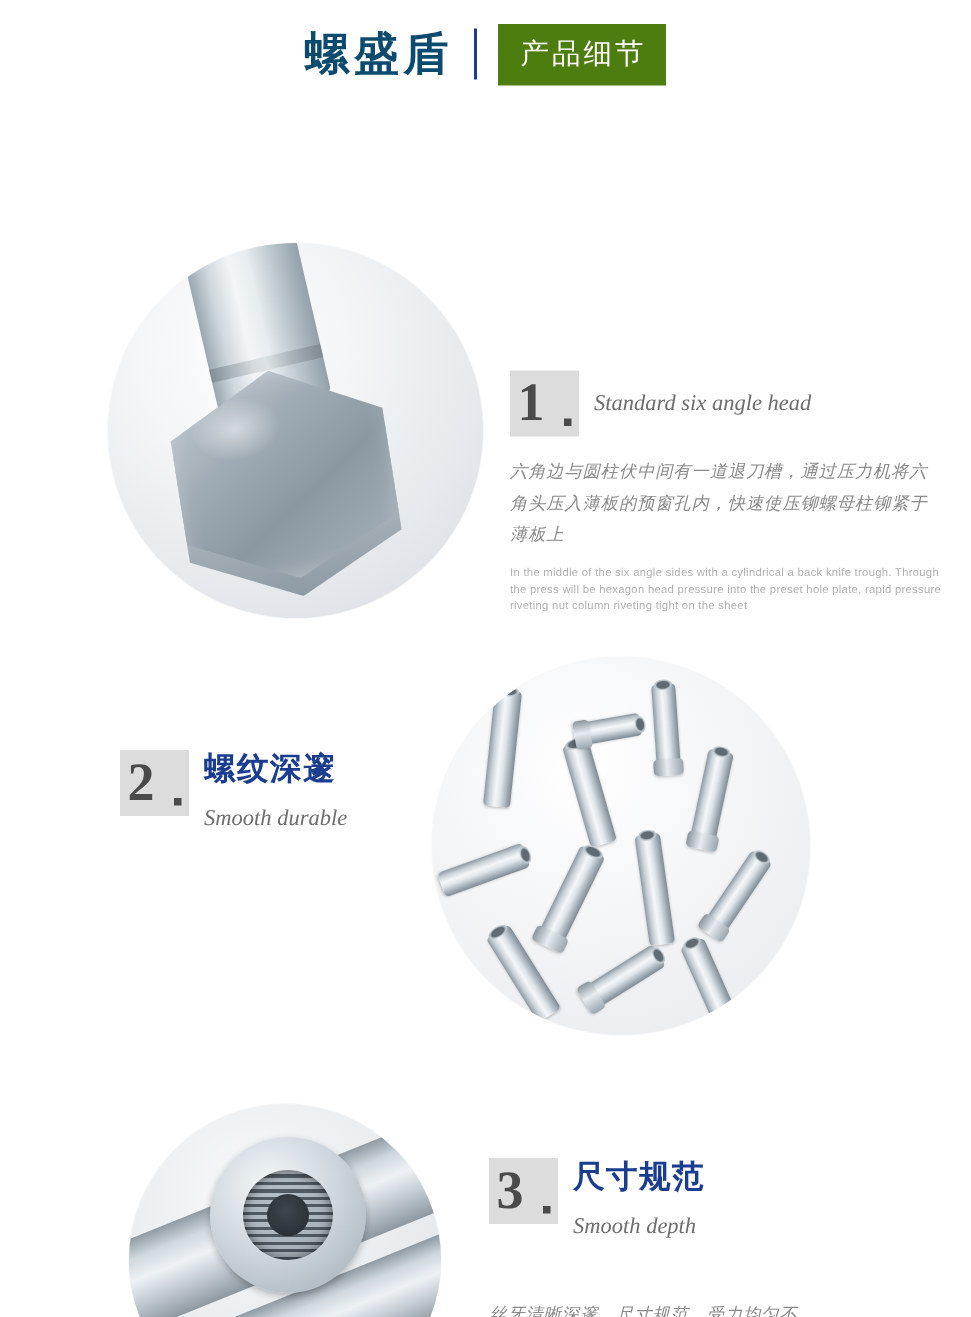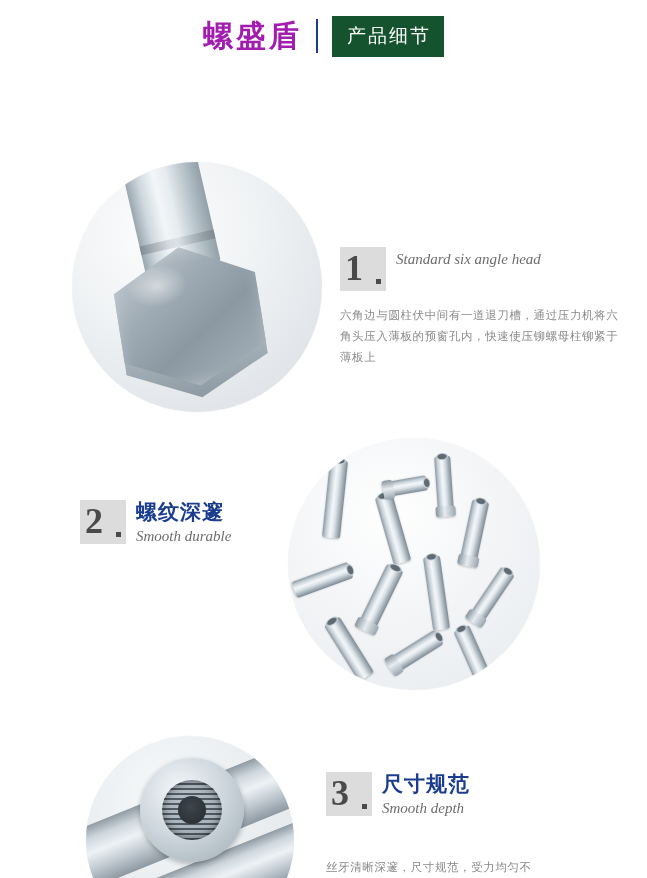--- a/index.html
+++ b/index.html
@@ -22,31 +22,31 @@
     display: flex;
     align-items: center;
     justify-content: center;
     gap: 0;
   }
   .brand {
     font-family: "Liberation Serif", serif;
     font-weight: bold;
     font-size: 30px;
     letter-spacing: 3px;
-    color: #a21caf;
+    color: #0c4a6e;
     padding-right: 14px;
   }
   .brand-divider {
     width: 2px;
     height: 34px;
     background: #1b3d8f;
     margin-right: 14px;
   }
   .header-tag {
-    background: #14532d;
+    background: #4d7c0f;
     color: #ffffff;
     font-size: 19px;
     letter-spacing: 2px;
     padding: 7px 13px 8px 15px;
     font-family: "Liberation Serif", serif;
   }
 
   
   .section {
     position: absolute;
@@ -106,28 +106,29 @@
     color: #1b3d8f;
     letter-spacing: 1px;
     line-height: 24px;
   }
   .en-title {
     font-family: "Liberation Serif", serif;
     font-style: italic;
     font-size: 15px;
     color: #6d6d6d;
     line-height: 20px;
-    margin-top: 2px;
+    margin-top: 12px;
   }
   .cn-body {
     margin-top: 14px;
     font-size: 11.5px;
     color: #8a8a8a;
     line-height: 21px;
     letter-spacing: 0.6px;
+    font-style: italic;
   }
   .en-body {
     margin-top: 8px;
     font-size: 7.5px;
     color: #b0b0b0;
     line-height: 11px;
     letter-spacing: 0.2px;
   }
 
   
@@ -271,20 +272,21 @@
     <div class="title-row">
       <div class="num-badge">
         <span class="num">1</span>
         <span class="dot"></span>
       </div>
       <div class="heads">
         <div class="en-title">Standard six angle head</div>
       </div>
     </div>
     <div class="cn-body">六角边与圆柱伏中间有一道退刀槽，通过压力机将六角头压入薄板的预窗孔内，快速使压铆螺母柱铆紧于薄板上</div>
+    <div class="en-body">In the middle of the six angle sides with a cylindrical a back knife trough. Through the press will be hexagon head pressure into the preset hole plate, rapid pressure riveting nut column riveting tight on the sheet</div>
   </div>
 </div>
 
 <div class="section">
 
   <div class="photo-circle p2">
     <div class="pin" style="left:38px;  top:22px;  width:18px; height:78px; transform:rotate(6deg);"></div>
     <div class="pin flange" style="left:148px; top:18px;  width:16px; height:56px; transform:rotate(-4deg);"></div>
     <div class="pin" style="left:96px;  top:56px;  width:18px; height:70px; transform:rotate(-16deg);"></div>
     <div class="pin flange" style="left:178px; top:62px;  width:17px; height:62px; transform:rotate(12deg);"></div>

